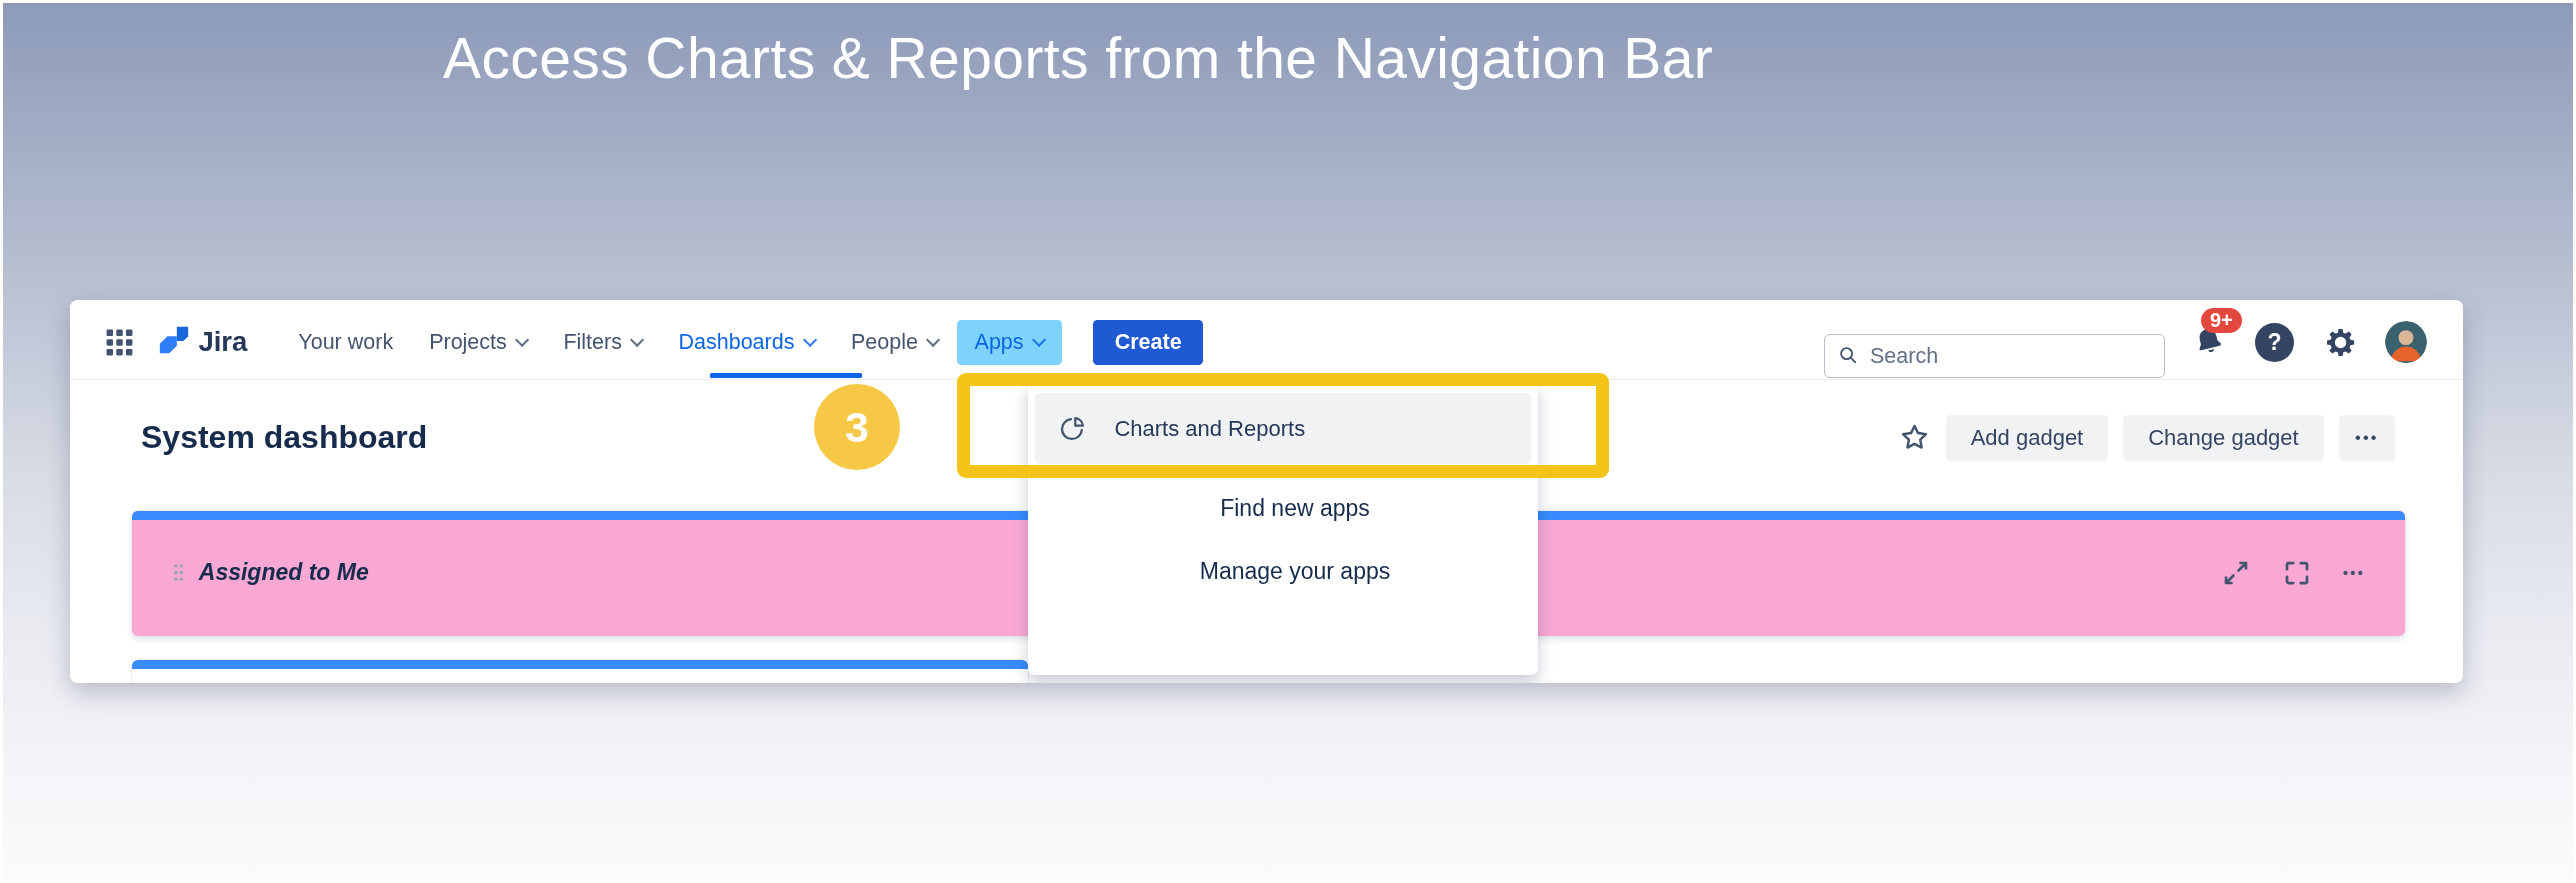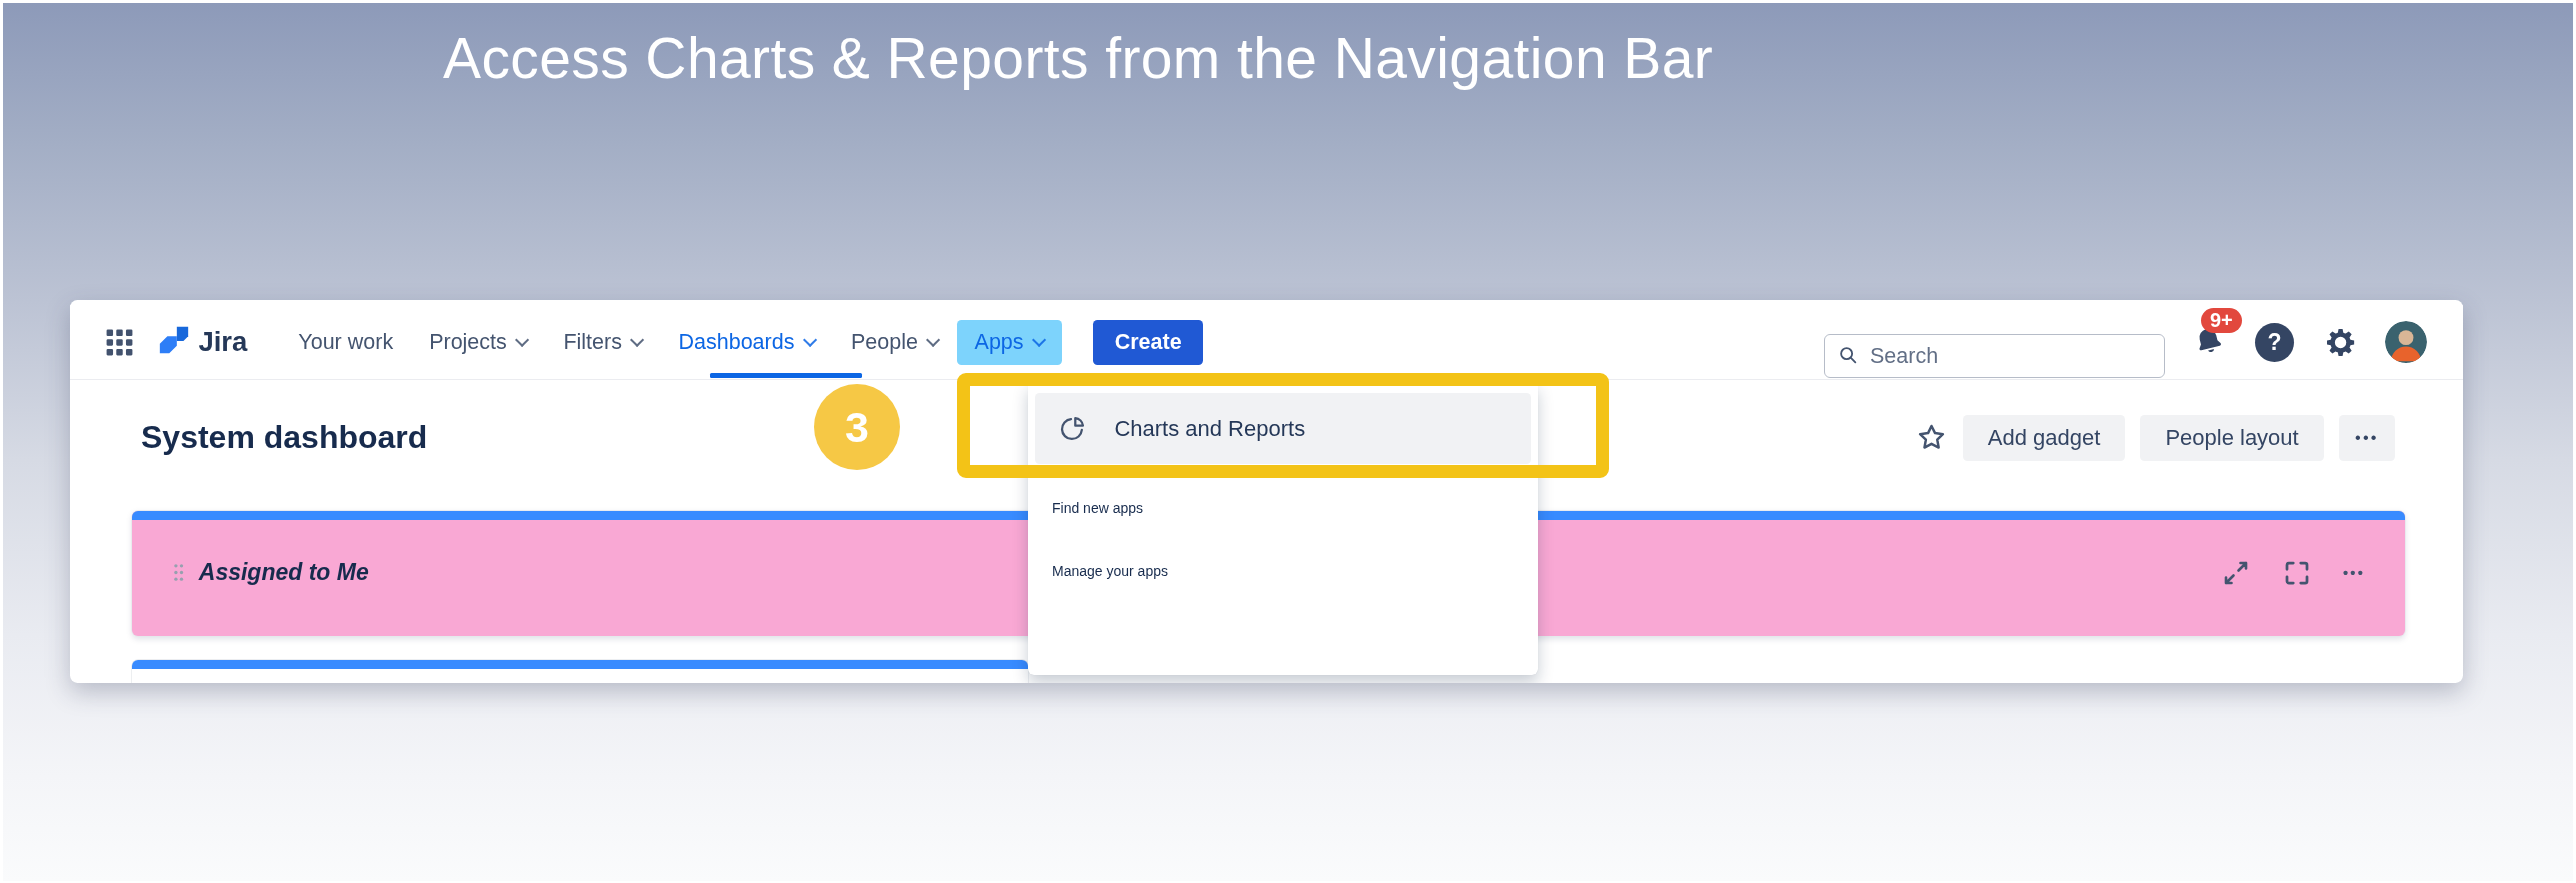--- a/index.html
+++ b/index.html
@@ -49,21 +49,21 @@
   .gadget-strip{height:9px;background:#388BFF;border-radius:6px 6px 0 0;}
   .gadget-row{display:flex;align-items:center;height:105px;padding:0 40px;}
   .gadget-title{font-size:23px;font-weight:700;color:#172B4D;margin-left:13.4px;}
   .gadget-icons{margin-left:auto;display:flex;align-items:center;gap:31px;}
   .g-more{color:#44546F;font-size:15px;letter-spacing:2.2px;font-weight:700;cursor:pointer;}
   .gadget2{position:absolute;left:62px;top:360px;width:896px;height:30px;background:#fff;border-radius:6px 6px 0 0;box-shadow:0 0 0 0.7px #E6E8EC;}
   
   .dropdown{position:absolute;left:958px;top:84px;width:510px;height:291px;background:#fff;border-radius:0 0 6px 6px;box-shadow:0 7.4px 16.3px rgba(9,30,66,.22),0 0 0.7px rgba(9,30,66,.2);z-index:3;}
   .menu-hl{position:absolute;left:7.4px;right:7.4px;top:9px;height:71px;background:#F1F2F4;border-radius:4.5px;display:flex;align-items:center;padding-left:22px;gap:27px;cursor:pointer;}
   .menu-hl-label{font-size:22px;color:#253858;}
-  .menu-item{position:absolute;left:0;right:0;height:48px;line-height:48px;padding-left:24px;font-size:14px;color:#172B4D;cursor:pointer;}
+  .menu-item{position:absolute;left:0;right:0;height:48px;line-height:48px;padding-left:24px;font-size:23px;color:#172B4D;cursor:pointer;text-align:center;}
   .mi-0{top:100px;} .mi-1{top:163px;} .mi-2{top:227px;}
   
   .step-circle{position:absolute;left:811px;top:381px;width:86px;height:86px;border-radius:50%;background:#F6C845;color:#fff;font-size:43px;font-weight:700;display:flex;align-items:center;justify-content:center;z-index:10;}
   .hl-rect{position:absolute;left:954px;top:370px;width:652px;height:105px;border:13.4px solid #F3C317;border-radius:9px;box-sizing:border-box;z-index:10;}
 </style>
 </head>
 <body>
 
 <div class="slide">
 
@@ -161,21 +161,21 @@
 
     <div class="header-row">
       <h1 class="page-title">System dashboard</h1>
       <div class="hr-spacer"></div>
       <span class="star-btn">
         <svg width="33" height="33" viewBox="0 0 24 24">
             <path d="M12 3.6l2.6 5.2 5.7.8-4.1 4 1 5.7-5.2-2.7-5.1 2.7 1-5.7-4.2-4 5.8-.8z" fill="none" stroke="#44546F" stroke-width="1.8" stroke-linejoin="round"></path>
           </svg>
       </span>
       <button class="ghost-btn">Add gadget</button>
-      <button class="ghost-btn">People layout</button>
+      <button class="ghost-btn">Change gadget</button>
       <button class="ghost-btn more">•••</button>
     </div>
 
     <div class="gadget">
       <div class="gadget-strip"></div>
       <div class="gadget-row">
         <span style="display:flex;">
           <svg width="13.4" height="21" viewBox="0 0 12 18" fill="#97A0AF">
               <circle cx="3.5" cy="3" r="1.5"></circle>
               <circle cx="8.5" cy="3" r="1.5"></circle>

